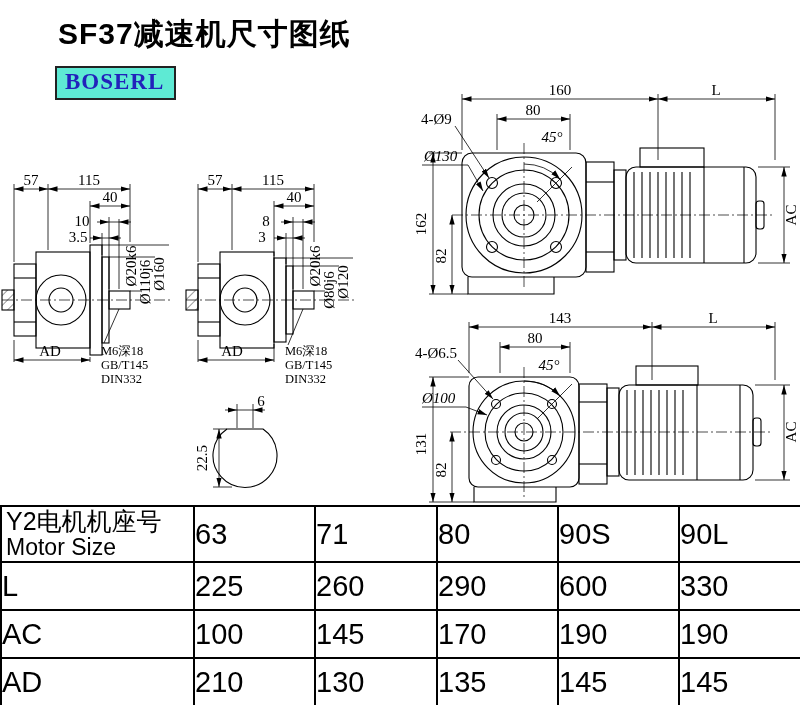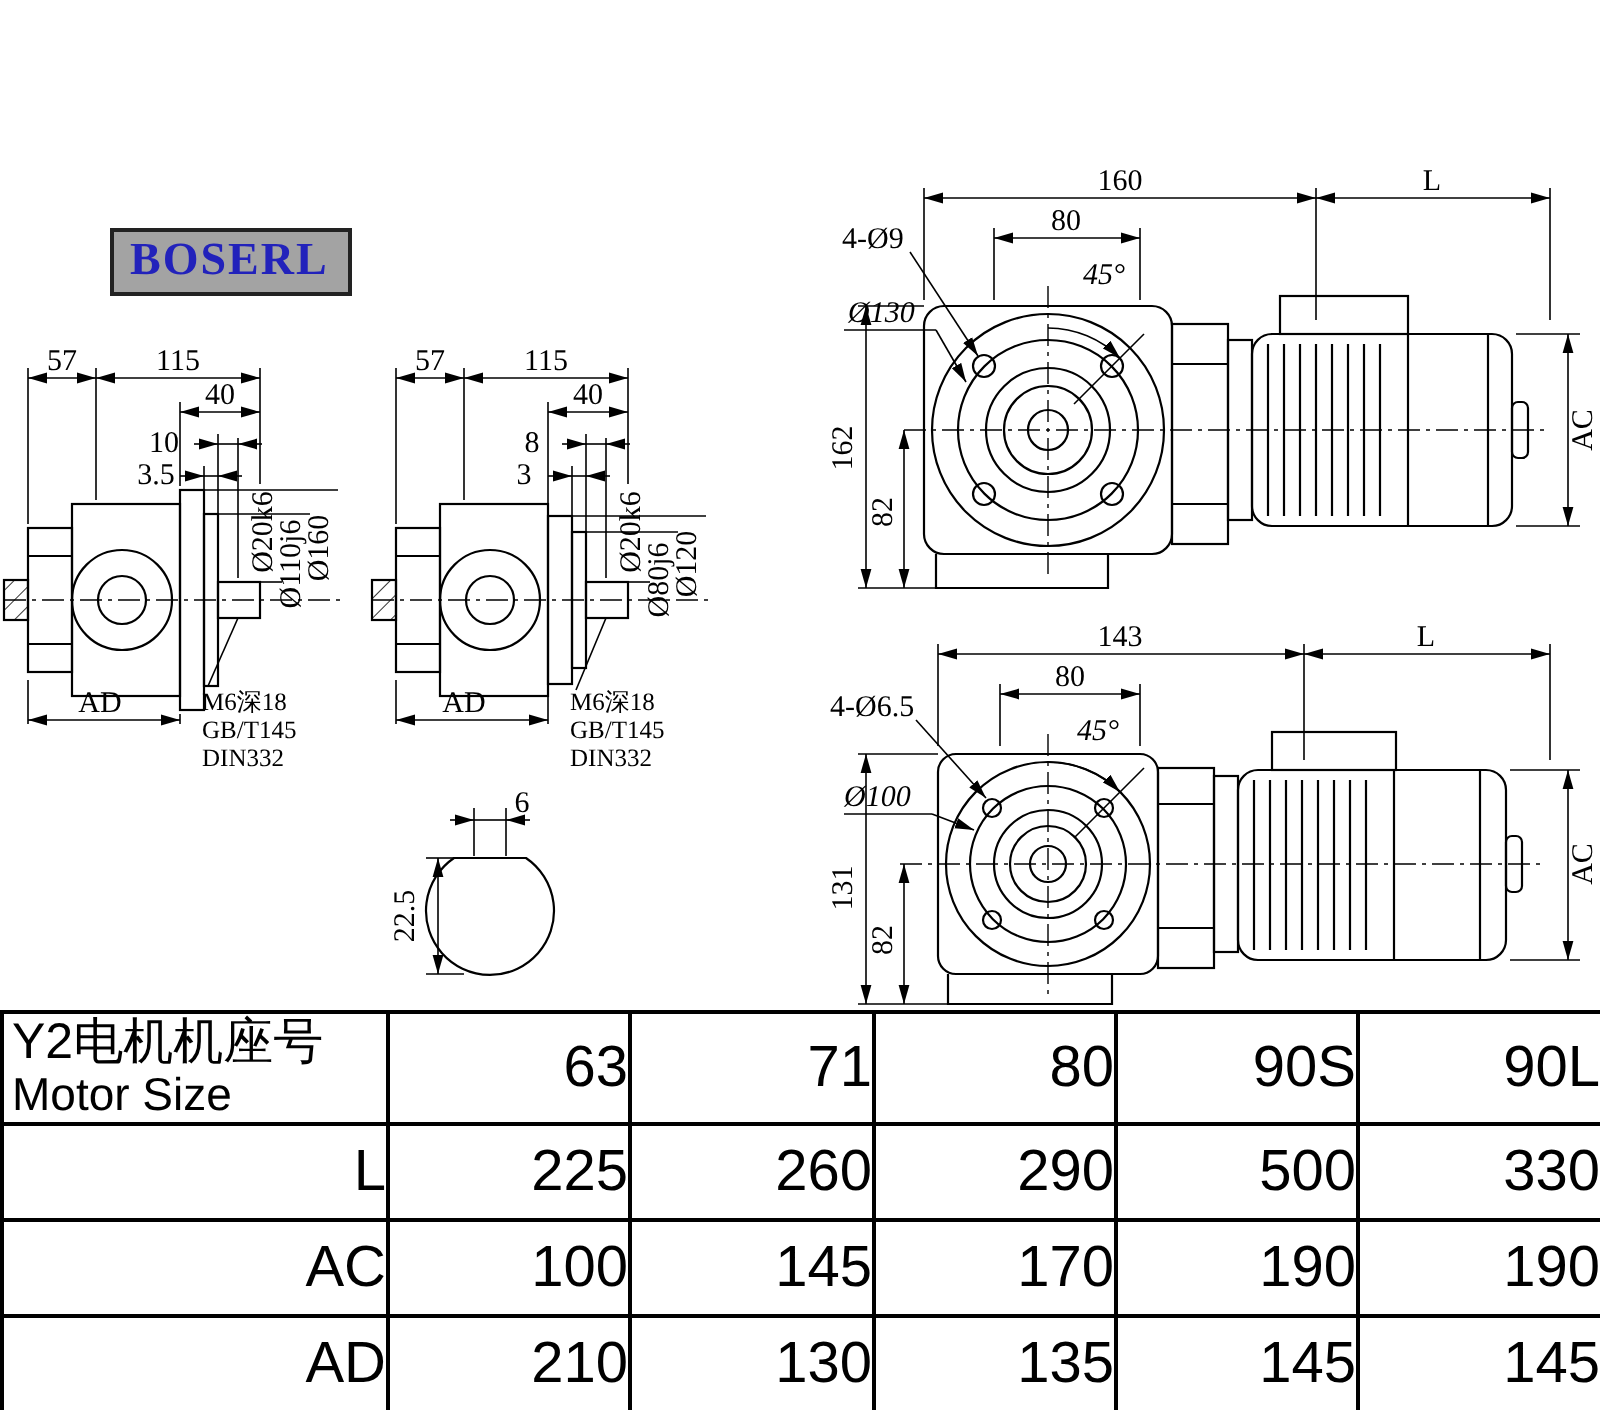--- a/index.html
+++ b/index.html
@@ -1,42 +1,43 @@
 <!DOCTYPE html>
 <html><head>
 <meta charset="utf-8">
 <style>
   * { margin:0; padding:0; box-sizing:border-box; }
   html,body { background:#fff; }
   body { width:800px; height:705px; font-family:"Liberation Sans",sans-serif; color:#000; }
   .page { position:relative; width:800px; height:705px; background:#fff; overflow:hidden; }
   .title { position:absolute; left:58px; top:14px; font-size:30px; font-weight:bold; letter-spacing:1px; }
-  .logo { position:absolute; left:55px; top:66px; border:2px solid #222; background:#a3a3a3;
+  .logo { position:absolute; left:55px; top:66px; border:2px solid #222; background:#5eead4;
           color:#2222bb; font-family:"Liberation Serif",serif; font-size:23px; font-weight:bold;
-          padding:1px 10px 3px 8px; letter-spacing:1px;margin-top:48px; }
+          padding:1px 10px 3px 8px; letter-spacing:1px; }
   svg.drawing { position:absolute; left:0; top:0; }
   svg text { font-family:"Liberation Serif",serif; font-size:15px; fill:#000; stroke:none; }
   svg text.sm { font-size:12.5px; }
   svg text.it { font-style:italic; }
   .g { stroke:#000; stroke-width:1.1; fill:none; }
   .d { stroke:#000; stroke-width:0.8; fill:none; }
   .cl { stroke:#000; stroke-width:0.7; fill:none; stroke-dasharray:11 3 2 3; }
   .tblwrap { position:absolute; left:0; top:505px; width:800px; height:224px; }
   table { border-collapse:collapse; width:800px; height:200px; table-layout:fixed; background:#fff; }
-  td { border:2px solid #000; text-align:right; vertical-align:middle; font-size:29px; padding:0; }
+  td { border:2px solid #000; text-align:left; vertical-align:middle; font-size:29px; padding:0; }
   tr.hrow { height:56px; } tr.drow { height:48px; }
   td.hdr { text-align:left; padding-left:4px; }
   .hdr-cn { font-size:25px; line-height:1.1; }
   .hdr-en { font-family:Liberation Sans, sans-serif; font-size:23px; line-height:1.1; }
 </style>
 </head>
 <body>
 
 <div class="page">
 
+  <div class="title">SF37减速机尺寸图纸</div>
   <div class="logo">BOSERL</div>
 
   <svg class="drawing" width="800" height="505" viewBox="0 0 800 505">
     <defs>
       <marker id="arr" viewBox="0 0 10 6" markerWidth="10" markerHeight="6" refX="9.5" refY="3" orient="auto-start-reverse" markerUnits="userSpaceOnUse">
         <path d="M0,0.3 L9.5,3 L0,5.7 Z" fill="#000"></path>
       </marker>
       <pattern id="hatch" width="7" height="7" patternUnits="userSpaceOnUse" patternTransform="rotate(45)">
         <line x1="0" y1="0" x2="0" y2="7" stroke="#000" stroke-width="0.8"></line>
       </pattern>
@@ -307,21 +308,21 @@
         <td>71</td>
         <td>80</td>
         <td>90S</td>
         <td>90L</td>
       </tr>
       <tr class="drow">
         <td>L</td>
         <td>225</td>
         <td>260</td>
         <td>290</td>
-        <td>500</td>
+        <td>600</td>
         <td>330</td>
       </tr>
       <tr class="drow">
         <td>AC</td>
         <td>100</td>
         <td>145</td>
         <td>170</td>
         <td>190</td>
         <td>190</td>
       </tr>

